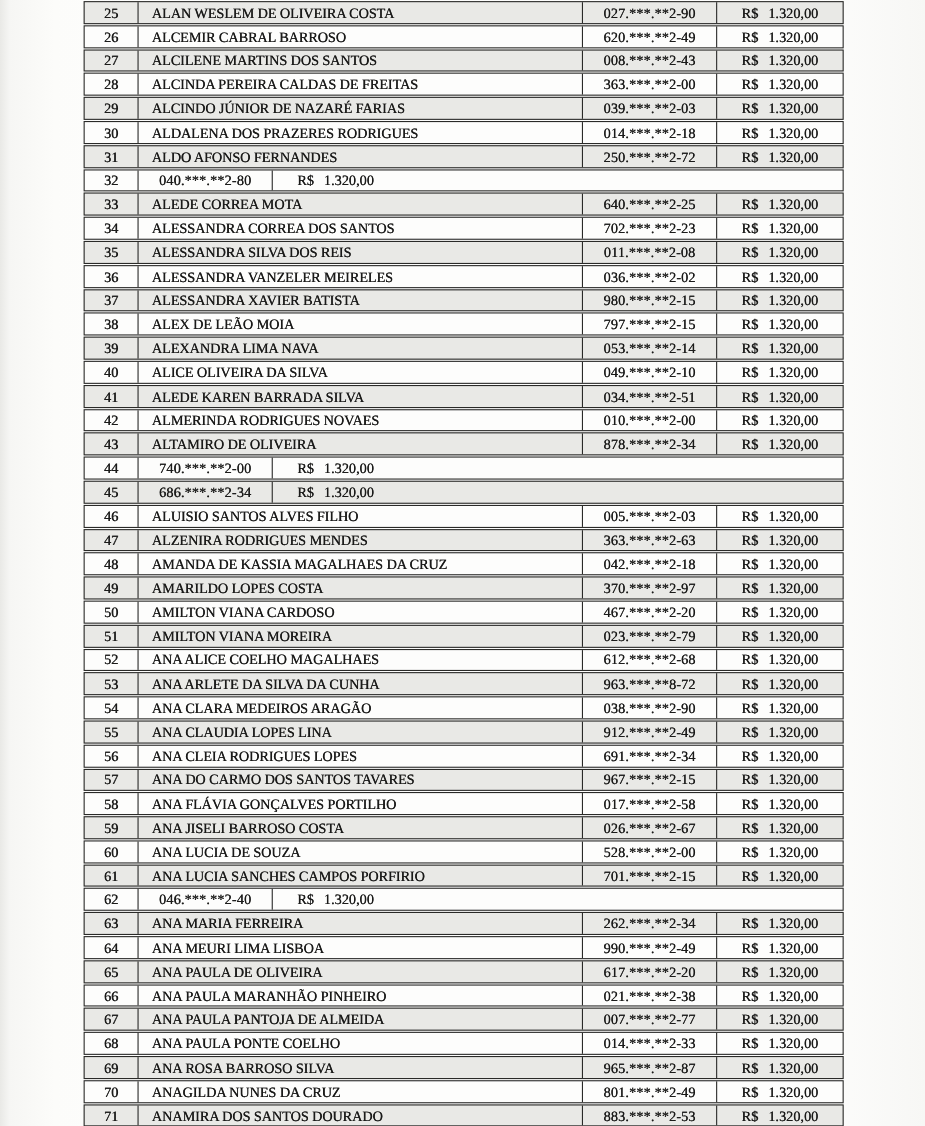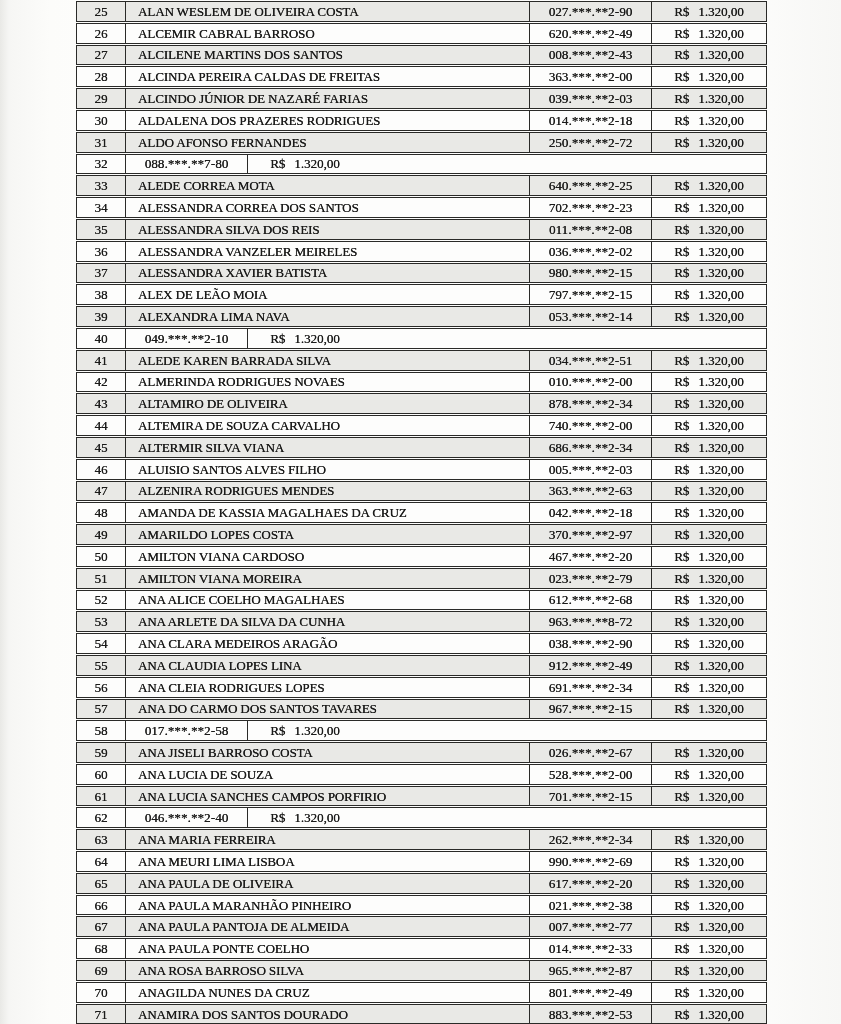--- a/index.html
+++ b/index.html
@@ -133,21 +133,21 @@
     <div class="cell c-num">31</div>
     <div class="cell c-name">ALDO AFONSO FERNANDES</div>
     <div class="cell c-cpf">250.***.**2-72</div>
     <div class="cell c-val">
       <span>R$</span>
       <span>1.320,00</span>
     </div>
   </div>
       <div class="row">
     <div class="cell c-num">32</div>
-    <div class="cell c-cpf">088.***.**7-80</div>
+    <div class="cell c-cpf">040.***.**2-80</div>
     <div class="cell c-val">
       <span>R$</span>
       <span>1.320,00</span>
     </div>
   </div>
       <div class="row shaded">
     <div class="cell c-num">33</div>
     <div class="cell c-name">ALEDE CORREA MOTA</div>
     <div class="cell c-cpf">640.***.**2-25</div>
     <div class="cell c-val">
@@ -204,20 +204,21 @@
     <div class="cell c-num">39</div>
     <div class="cell c-name">ALEXANDRA LIMA NAVA</div>
     <div class="cell c-cpf">053.***.**2-14</div>
     <div class="cell c-val">
       <span>R$</span>
       <span>1.320,00</span>
     </div>
   </div>
       <div class="row">
     <div class="cell c-num">40</div>
+    <div class="cell c-name">ALICE OLIVEIRA DA SILVA</div>
     <div class="cell c-cpf">049.***.**2-10</div>
     <div class="cell c-val">
       <span>R$</span>
       <span>1.320,00</span>
     </div>
   </div>
       <div class="row shaded">
     <div class="cell c-num">41</div>
     <div class="cell c-name">ALEDE KAREN BARRADA SILVA</div>
     <div class="cell c-cpf">034.***.**2-51</div>
@@ -239,30 +240,28 @@
     <div class="cell c-num">43</div>
     <div class="cell c-name">ALTAMIRO DE OLIVEIRA</div>
     <div class="cell c-cpf">878.***.**2-34</div>
     <div class="cell c-val">
       <span>R$</span>
       <span>1.320,00</span>
     </div>
   </div>
       <div class="row">
     <div class="cell c-num">44</div>
-    <div class="cell c-name">ALTEMIRA DE SOUZA CARVALHO</div>
     <div class="cell c-cpf">740.***.**2-00</div>
     <div class="cell c-val">
       <span>R$</span>
       <span>1.320,00</span>
     </div>
   </div>
       <div class="row shaded">
     <div class="cell c-num">45</div>
-    <div class="cell c-name">ALTERMIR SILVA VIANA</div>
     <div class="cell c-cpf">686.***.**2-34</div>
     <div class="cell c-val">
       <span>R$</span>
       <span>1.320,00</span>
     </div>
   </div>
       <div class="row">
     <div class="cell c-num">46</div>
     <div class="cell c-name">ALUISIO SANTOS ALVES FILHO</div>
     <div class="cell c-cpf">005.***.**2-03</div>
@@ -365,20 +364,21 @@
     <div class="cell c-num">57</div>
     <div class="cell c-name">ANA DO CARMO DOS SANTOS TAVARES</div>
     <div class="cell c-cpf">967.***.**2-15</div>
     <div class="cell c-val">
       <span>R$</span>
       <span>1.320,00</span>
     </div>
   </div>
       <div class="row">
     <div class="cell c-num">58</div>
+    <div class="cell c-name">ANA FLÁVIA GONÇALVES PORTILHO</div>
     <div class="cell c-cpf">017.***.**2-58</div>
     <div class="cell c-val">
       <span>R$</span>
       <span>1.320,00</span>
     </div>
   </div>
       <div class="row shaded">
     <div class="cell c-num">59</div>
     <div class="cell c-name">ANA JISELI BARROSO COSTA</div>
     <div class="cell c-cpf">026.***.**2-67</div>
@@ -418,21 +418,21 @@
     <div class="cell c-name">ANA MARIA FERREIRA</div>
     <div class="cell c-cpf">262.***.**2-34</div>
     <div class="cell c-val">
       <span>R$</span>
       <span>1.320,00</span>
     </div>
   </div>
       <div class="row">
     <div class="cell c-num">64</div>
     <div class="cell c-name">ANA MEURI LIMA LISBOA</div>
-    <div class="cell c-cpf">990.***.**2-69</div>
+    <div class="cell c-cpf">990.***.**2-49</div>
     <div class="cell c-val">
       <span>R$</span>
       <span>1.320,00</span>
     </div>
   </div>
       <div class="row shaded">
     <div class="cell c-num">65</div>
     <div class="cell c-name">ANA PAULA DE OLIVEIRA</div>
     <div class="cell c-cpf">617.***.**2-20</div>
     <div class="cell c-val">

